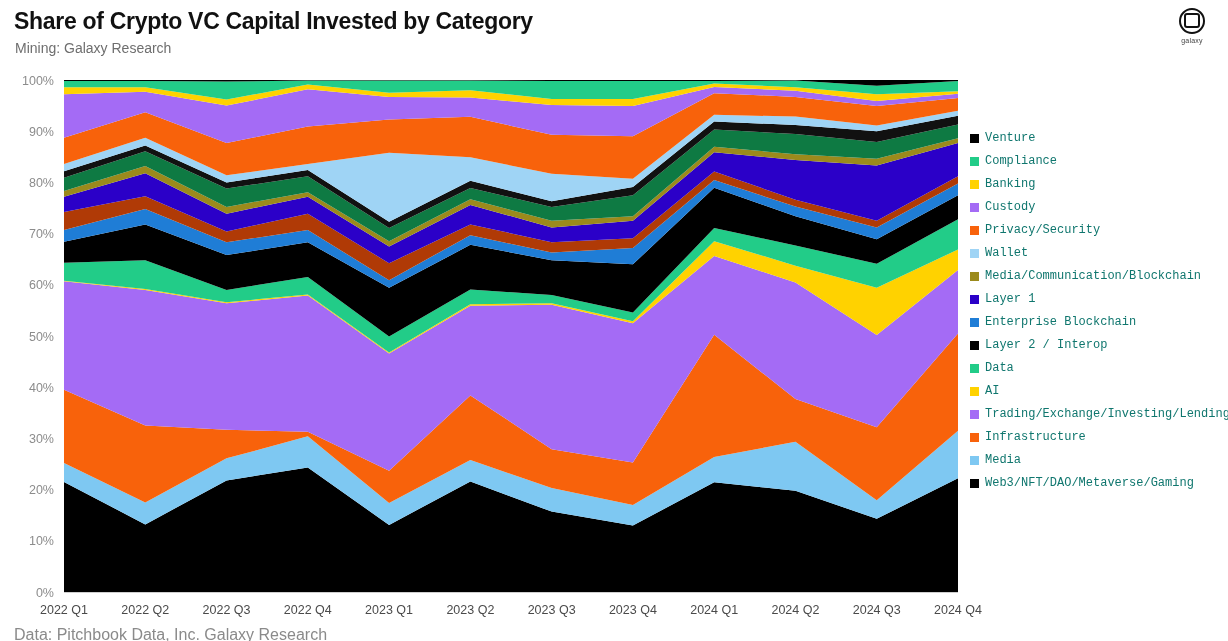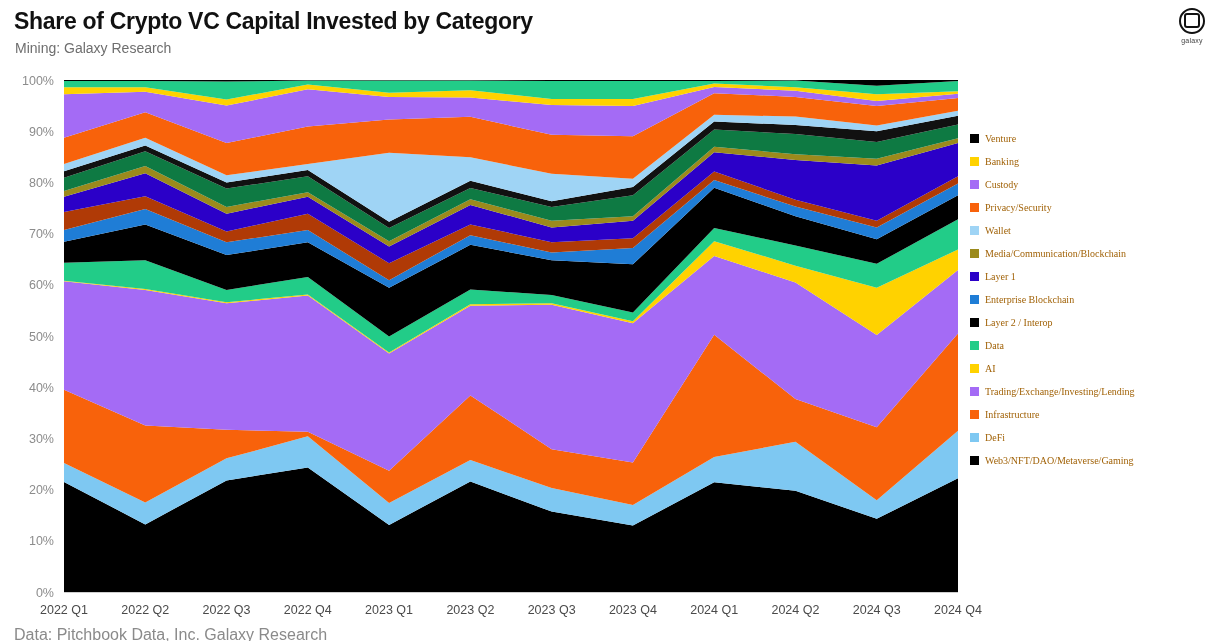--- a/index.html
+++ b/index.html
@@ -112,24 +112,24 @@
     height: 23px;
     line-height: 23px;
   }
   .legend-swatch {
     width: 9px;
     height: 9px;
     margin-right: 6px;
     flex: 0 0 auto;
   }
   .legend-label {
-    font-size: 10px;
-    color: #a16207;
-    white-space: nowrap;
-    font-family: Liberation Serif, serif;
+    font-size: 12px;
+    color: #0f766e;
+    white-space: nowrap;
+    font-family: Liberation Mono, monospace;
   }
 </style>
 </head>
 <body>
 
 <div id="root">
 
   <div class="title">Share of Crypto VC Capital Invested by Category</div>
   <div class="subtitle">Mining: Galaxy Research</div>
 
@@ -190,20 +190,24 @@
         <text class="xtick" x="958" y="614">2024 Q4</text>
       </g>
   </svg>
 
   <div class="legend" id="legend-root">
       <div class="legend-item">
         <span class="legend-swatch" style="background: rgb(0, 0, 0);"></span>
         <span class="legend-label">Venture</span>
       </div>
       <div class="legend-item">
+        <span class="legend-swatch" style="background: rgb(34, 204, 136);"></span>
+        <span class="legend-label">Compliance</span>
+      </div>
+      <div class="legend-item">
         <span class="legend-swatch" style="background: rgb(255, 210, 0);"></span>
         <span class="legend-label">Banking</span>
       </div>
       <div class="legend-item">
         <span class="legend-swatch" style="background: rgb(164, 107, 245);"></span>
         <span class="legend-label">Custody</span>
       </div>
       <div class="legend-item">
         <span class="legend-swatch" style="background: rgb(248, 98, 11);"></span>
         <span class="legend-label">Privacy/Security</span>
@@ -239,21 +243,21 @@
       <div class="legend-item">
         <span class="legend-swatch" style="background: rgb(164, 107, 245);"></span>
         <span class="legend-label">Trading/Exchange/Investing/Lending</span>
       </div>
       <div class="legend-item">
         <span class="legend-swatch" style="background: rgb(248, 98, 11);"></span>
         <span class="legend-label">Infrastructure</span>
       </div>
       <div class="legend-item">
         <span class="legend-swatch" style="background: rgb(126, 200, 242);"></span>
-        <span class="legend-label">DeFi</span>
+        <span class="legend-label">Media</span>
       </div>
       <div class="legend-item">
         <span class="legend-swatch" style="background: rgb(0, 0, 0);"></span>
         <span class="legend-label">Web3/NFT/DAO/Metaverse/Gaming</span>
       </div>
     </div>
 
   <div class="footer-note">Data: Pitchbook Data, Inc. Galaxy Research</div>
 
 </div>

